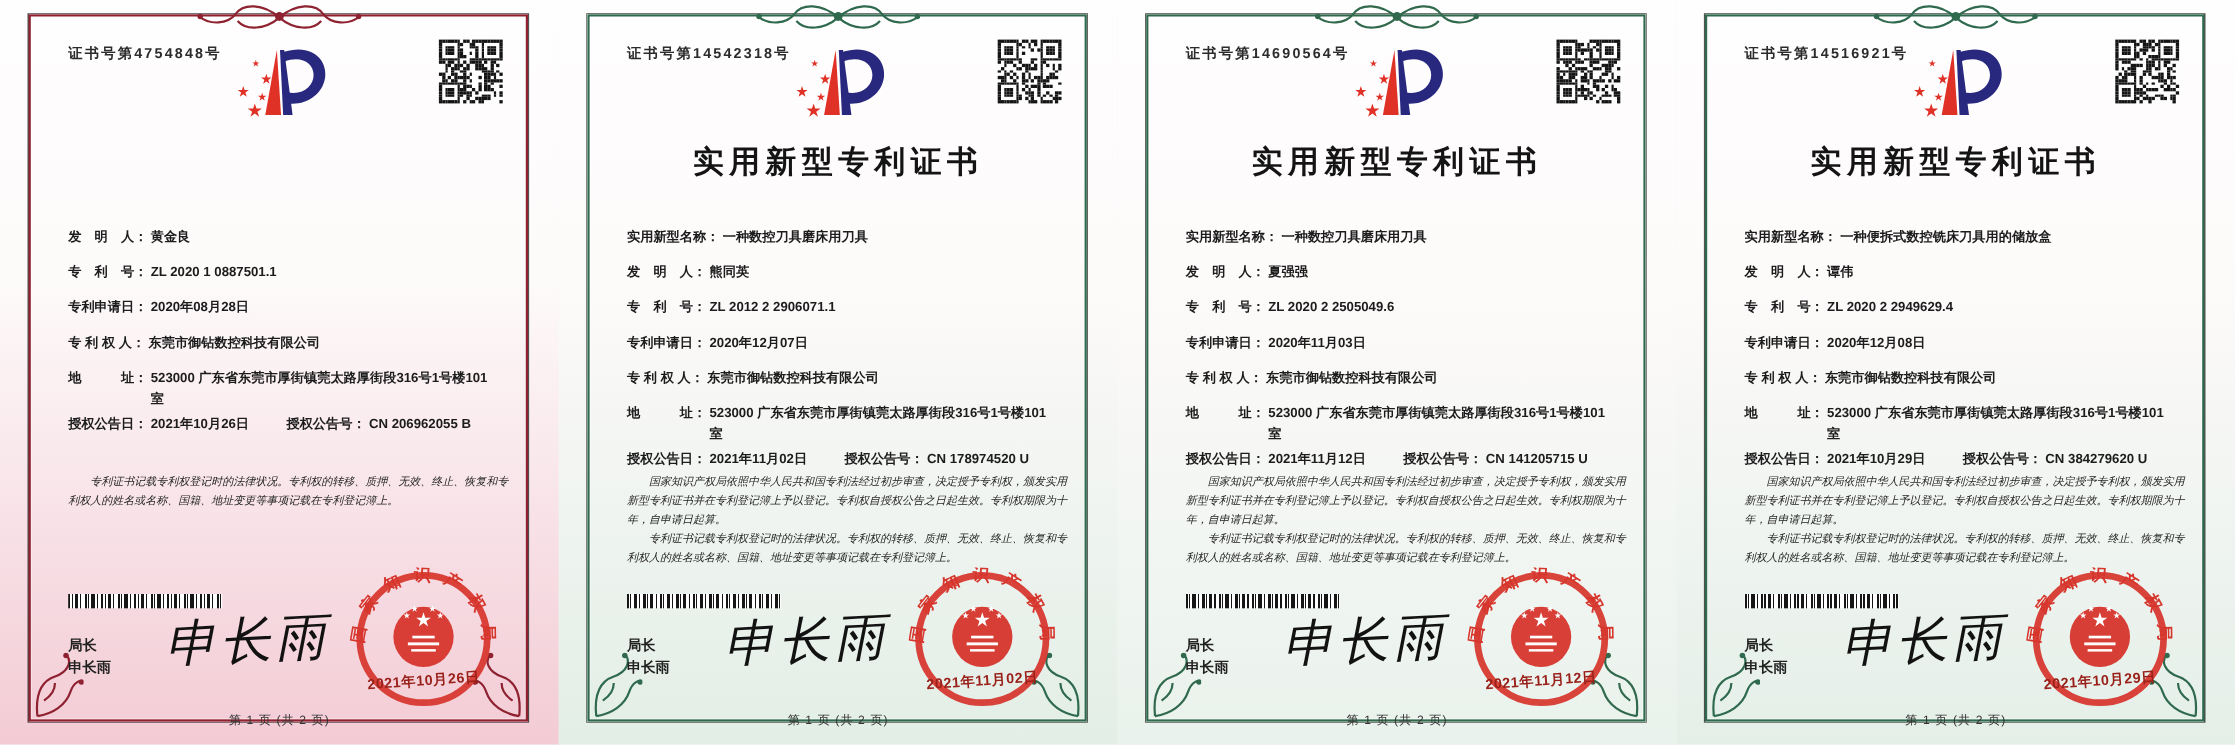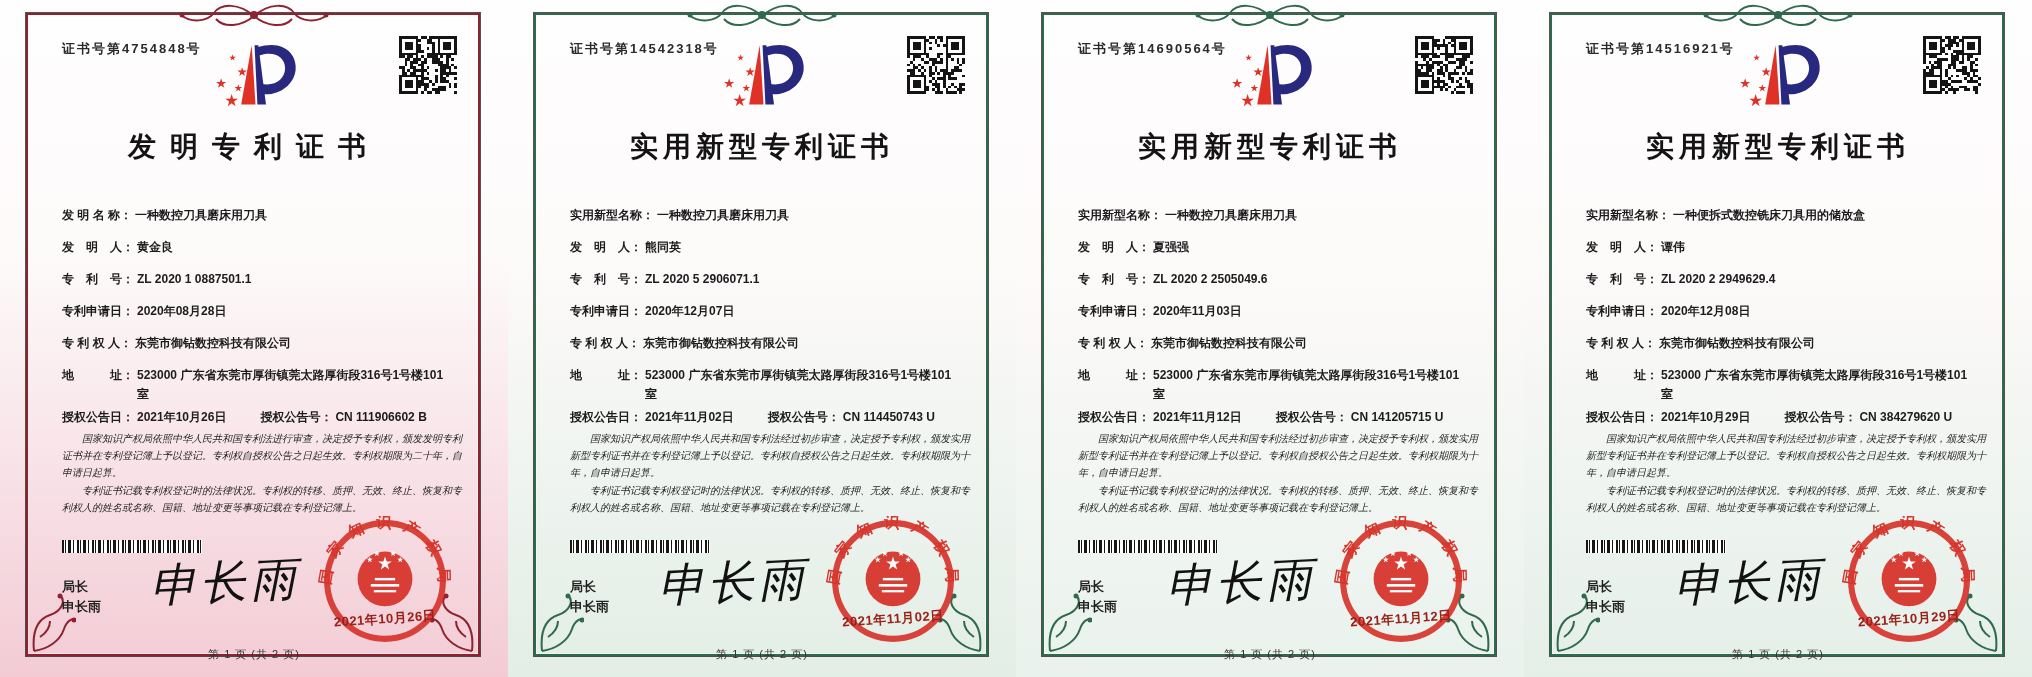--- a/index.html
+++ b/index.html
@@ -364,26 +364,21 @@
         <i style="grid-row:21;grid-column:5"></i>
         <i style="grid-row:21;grid-column:6"></i>
         <i style="grid-row:21;grid-column:7"></i>
         <i style="grid-row:21;grid-column:9"></i>
         <i style="grid-row:21;grid-column:11"></i>
         <i style="grid-row:21;grid-column:12"></i>
         <i style="grid-row:21;grid-column:14"></i>
         <i style="grid-row:21;grid-column:15"></i>
         <i style="grid-row:21;grid-column:21"></i>
       </div>
-    <h1 class="title">发明专利证书</h1>
     <div class="fields">
-      <div class="frow">
-          <span class="lab">发 明 名 称：</span>
-          <span class="val">一种数控刀具磨床用刀具</span>
-        </div>
       <div class="frow">
           <span class="lab">发　明　人：</span>
           <span class="val">黄金良</span>
         </div>
       <div class="frow">
           <span class="lab">专　利　号：</span>
           <span class="val">ZL 2020 1 0887501.1</span>
         </div>
       <div class="frow">
           <span class="lab">专利申请日：</span>
@@ -394,25 +389,24 @@
           <span class="val">东莞市御钻数控科技有限公司</span>
         </div>
       <div class="frow addr">
           <span class="lab">地　　　址：</span>
           <span class="val valwrap"><span>523000 广东省东莞市厚街镇莞太路厚街段316号1号楼101</span><span class="l2">室</span></span>
         </div>
       <div class="frow grant">
           <span class="lab">授权公告日：</span>
           <span class="val">2021年10月26日</span>
           <span class="lab2">授权公告号：</span>
-          <span class="val">CN 111906602 B</span>
+          <span class="val">CN 206962055 B</span>
         </div>
     </div>
     <div class="body">
-      <p>国家知识产权局依照中华人民共和国专利法进行审查，决定授予专利权，颁发发明专利证书并在专利登记簿上予以登记。专利权自授权公告之日起生效。专利权期限为二十年，自申请日起算。</p>
       <p>专利证书记载专利权登记时的法律状况。专利权的转移、质押、无效、终止、恢复和专利权人的姓名或名称、国籍、地址变更等事项记载在专利登记簿上。</p>
     </div>
     <div class="barcode"></div>
     <div class="officer">
       <div>局长</div>
       <div>申长雨</div>
     </div>
     <div class="signature">申长雨</div>
     <div class="seal">
       <svg width="134" height="134" viewBox="0 0 132 132">
@@ -670,39 +664,39 @@
       <div class="frow">
           <span class="lab">实用新型名称：</span>
           <span class="val">一种数控刀具磨床用刀具</span>
         </div>
       <div class="frow">
           <span class="lab">发　明　人：</span>
           <span class="val">熊同英</span>
         </div>
       <div class="frow">
           <span class="lab">专　利　号：</span>
-          <span class="val">ZL 2020 5 2906071.1</span>
+          <span class="val">ZL 2012 2 2906071.1</span>
         </div>
       <div class="frow">
           <span class="lab">专利申请日：</span>
           <span class="val">2020年12月07日</span>
         </div>
       <div class="frow">
           <span class="lab">专 利 权 人：</span>
           <span class="val">东莞市御钻数控科技有限公司</span>
         </div>
       <div class="frow addr">
           <span class="lab">地　　　址：</span>
           <span class="val valwrap"><span>523000 广东省东莞市厚街镇莞太路厚街段316号1号楼101</span><span class="l2">室</span></span>
         </div>
       <div class="frow grant">
           <span class="lab">授权公告日：</span>
           <span class="val">2021年11月02日</span>
           <span class="lab2">授权公告号：</span>
-          <span class="val">CN 114450743 U</span>
+          <span class="val">CN 178974520 U</span>
         </div>
     </div>
     <div class="body">
       <p>国家知识产权局依照中华人民共和国专利法经过初步审查，决定授予专利权，颁发实用新型专利证书并在专利登记簿上予以登记。专利权自授权公告之日起生效。专利权期限为十年，自申请日起算。</p>
       <p>专利证书记载专利权登记时的法律状况。专利权的转移、质押、无效、终止、恢复和专利权人的姓名或名称、国籍、地址变更等事项记载在专利登记簿上。</p>
     </div>
     <div class="barcode"></div>
     <div class="officer">
       <div>局长</div>
       <div>申长雨</div>

